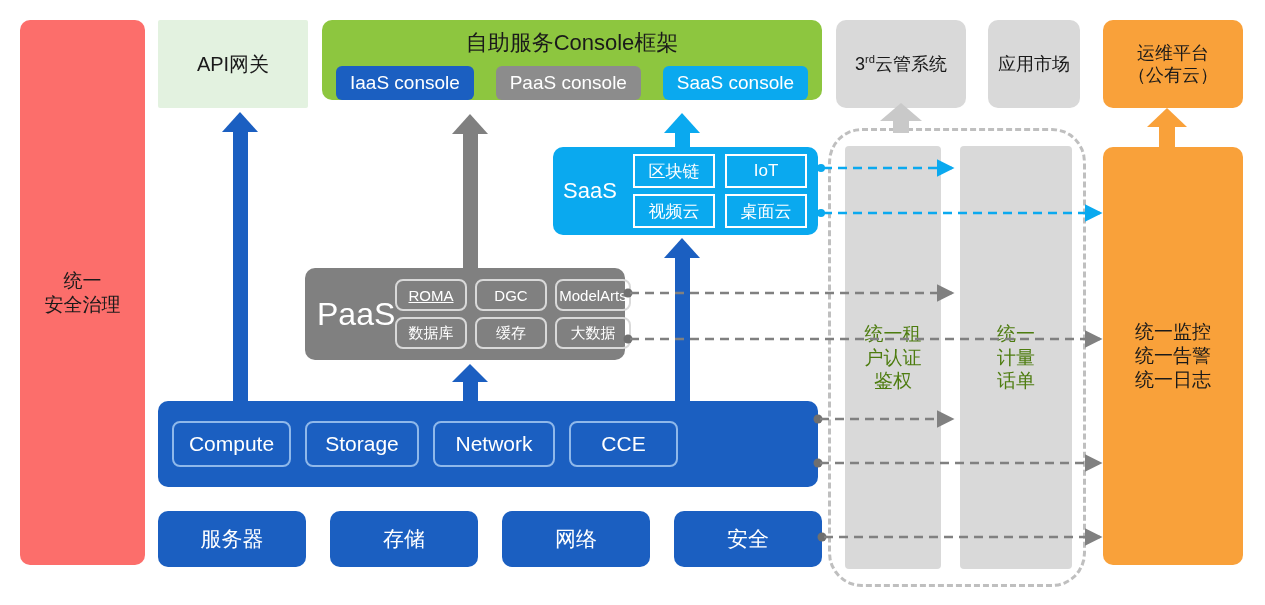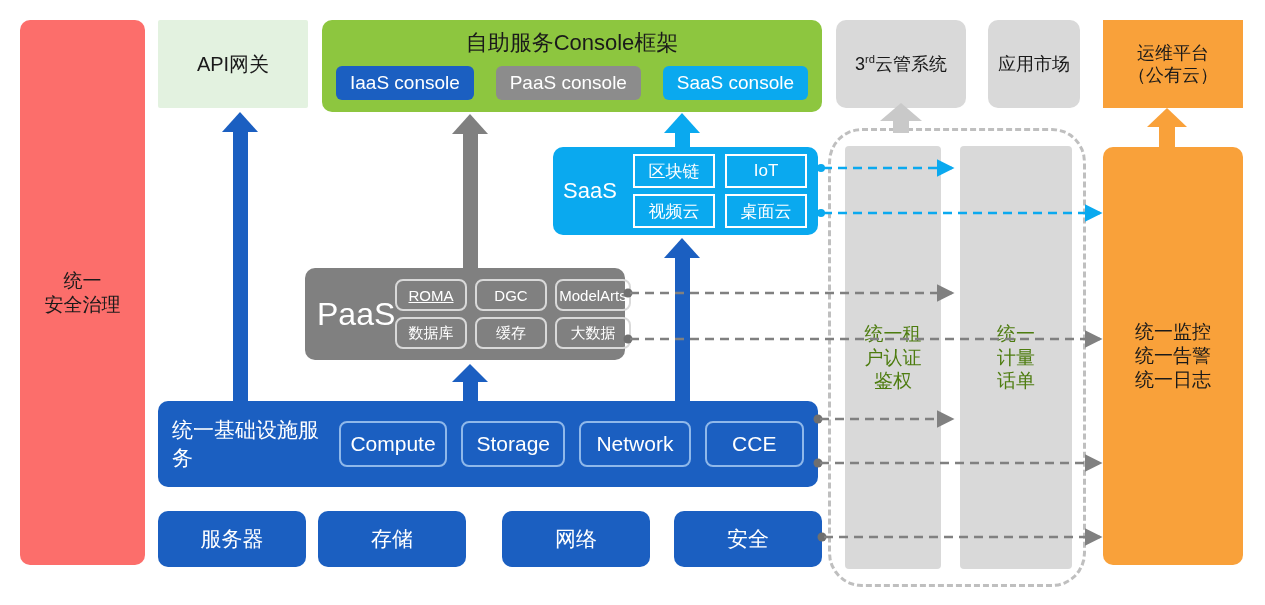--- a/index.html
+++ b/index.html
@@ -13,21 +13,21 @@
   .apigw{background:#e3f2e0;border-radius:2px;font-size:20px;}
   .console-frame{background:#8dc63f;border-radius:10px;}
   .console-title{font-size:22px;color:#1a1a1a;text-align:center;width:100%;}
   .console-chip{border-radius:6px;color:#ffffff;font-size:19px;padding:6px 14px;
                 display:flex;align-items:center;justify-content:center;}
   .chip-iaas{background:#1b5fc1;}
   .chip-paas{background:#8c8c8c;}
   .chip-saas{background:#0aa9ef;}
 
   .grey-top{background:#d9d9d9;border-radius:10px;font-size:18px;color:#1a1a1a;}
-  .orange-top{background:#f9a13a;border-radius:0;font-size:18px;color:#1a1a1a;}
+  .orange-top{background:#f9a13a;border-radius:10px;font-size:18px;color:#1a1a1a;}
   .orange-col{background:#f9a13a;border-radius:10px;font-size:19px;color:#1a1a1a;}
 
   .saas-panel{background:#0aa9ef;border-radius:10px;}
   .saas-label{color:#ffffff;font-size:22px;}
   .saas-chip{border:2px solid #ffffff;border-radius:0;color:#ffffff;font-size:17px;
              display:flex;align-items:center;justify-content:center;}
 
   .paas-panel{background:#808080;border-radius:10px;}
   .paas-label{color:#ffffff;font-size:32px;}
   .paas-chip{border:2px solid #d9d9d9;border-radius:8px;color:#ffffff;font-size:15px;
@@ -50,21 +50,21 @@
 
 <div class="abs box red-panel" style="left:20px;top:20px;width:125px;height:545px;flex-direction:column;">
   <span>统一</span>
   <span>安全治理</span>
 </div>
 
 <div class="abs box apigw" style="left:158px;top:20px;width:150px;height:88px;">
   <span>API网关</span>
 </div>
 
-<div class="abs console-frame" style="left:322px;top:20px;width:500px;height:92px;padding:8px 14px;">
+<div class="abs console-frame" style="left:322px;top:20px;width:500px;height:80px;padding:8px 14px;">
   <div class="console-title">自助服务Console框架</div>
   <div style="display:flex;justify-content:space-between;align-items:center;margin-top:8px;">
     <div class="console-chip chip-iaas">
       <span>IaaS console</span>
     </div>
     <div class="console-chip chip-paas">
       <span>PaaS console</span>
     </div>
     <div class="console-chip chip-saas">
       <span>SaaS console</span>
@@ -132,39 +132,38 @@
         <span>缓存</span>
       </div>
       <div class="paas-chip" style="width:72px;height:28px;">
         <span>大数据</span>
       </div>
     </div>
   </div>
 </div>
 
 <div class="abs iaas-bar" style="left:158px;top:401px;width:660px;height:86px;display:flex;align-items:center;padding:0 14px;gap:14px;">
-  <div class="iaas-label">统一基础设施服务</div>
   <div class="iaas-chip" style="width:115px;height:42px;">
     <span>Compute</span>
   </div>
   <div class="iaas-chip" style="width:110px;height:42px;">
     <span>Storage</span>
   </div>
   <div class="iaas-chip" style="width:118px;height:42px;">
     <span>Network</span>
   </div>
   <div class="iaas-chip" style="width:105px;height:42px;">
     <span>CCE</span>
   </div>
 </div>
 
 <div class="abs box blue-base" style="left:158px;top:511px;width:148px;height:56px;">
   <span>服务器</span>
 </div>
-<div class="abs box blue-base" style="left:318px;top:511px;width:148px;height:56px;">
+<div class="abs box blue-base" style="left:330px;top:511px;width:148px;height:56px;">
   <span>存储</span>
 </div>
 <div class="abs box blue-base" style="left:502px;top:511px;width:148px;height:56px;">
   <span>网络</span>
 </div>
 <div class="abs box blue-base" style="left:674px;top:511px;width:148px;height:56px;">
   <span>安全</span>
 </div>
 
 <div class="abs dashed-region" style="left:828px;top:128px;width:258px;height:459px;"></div>

